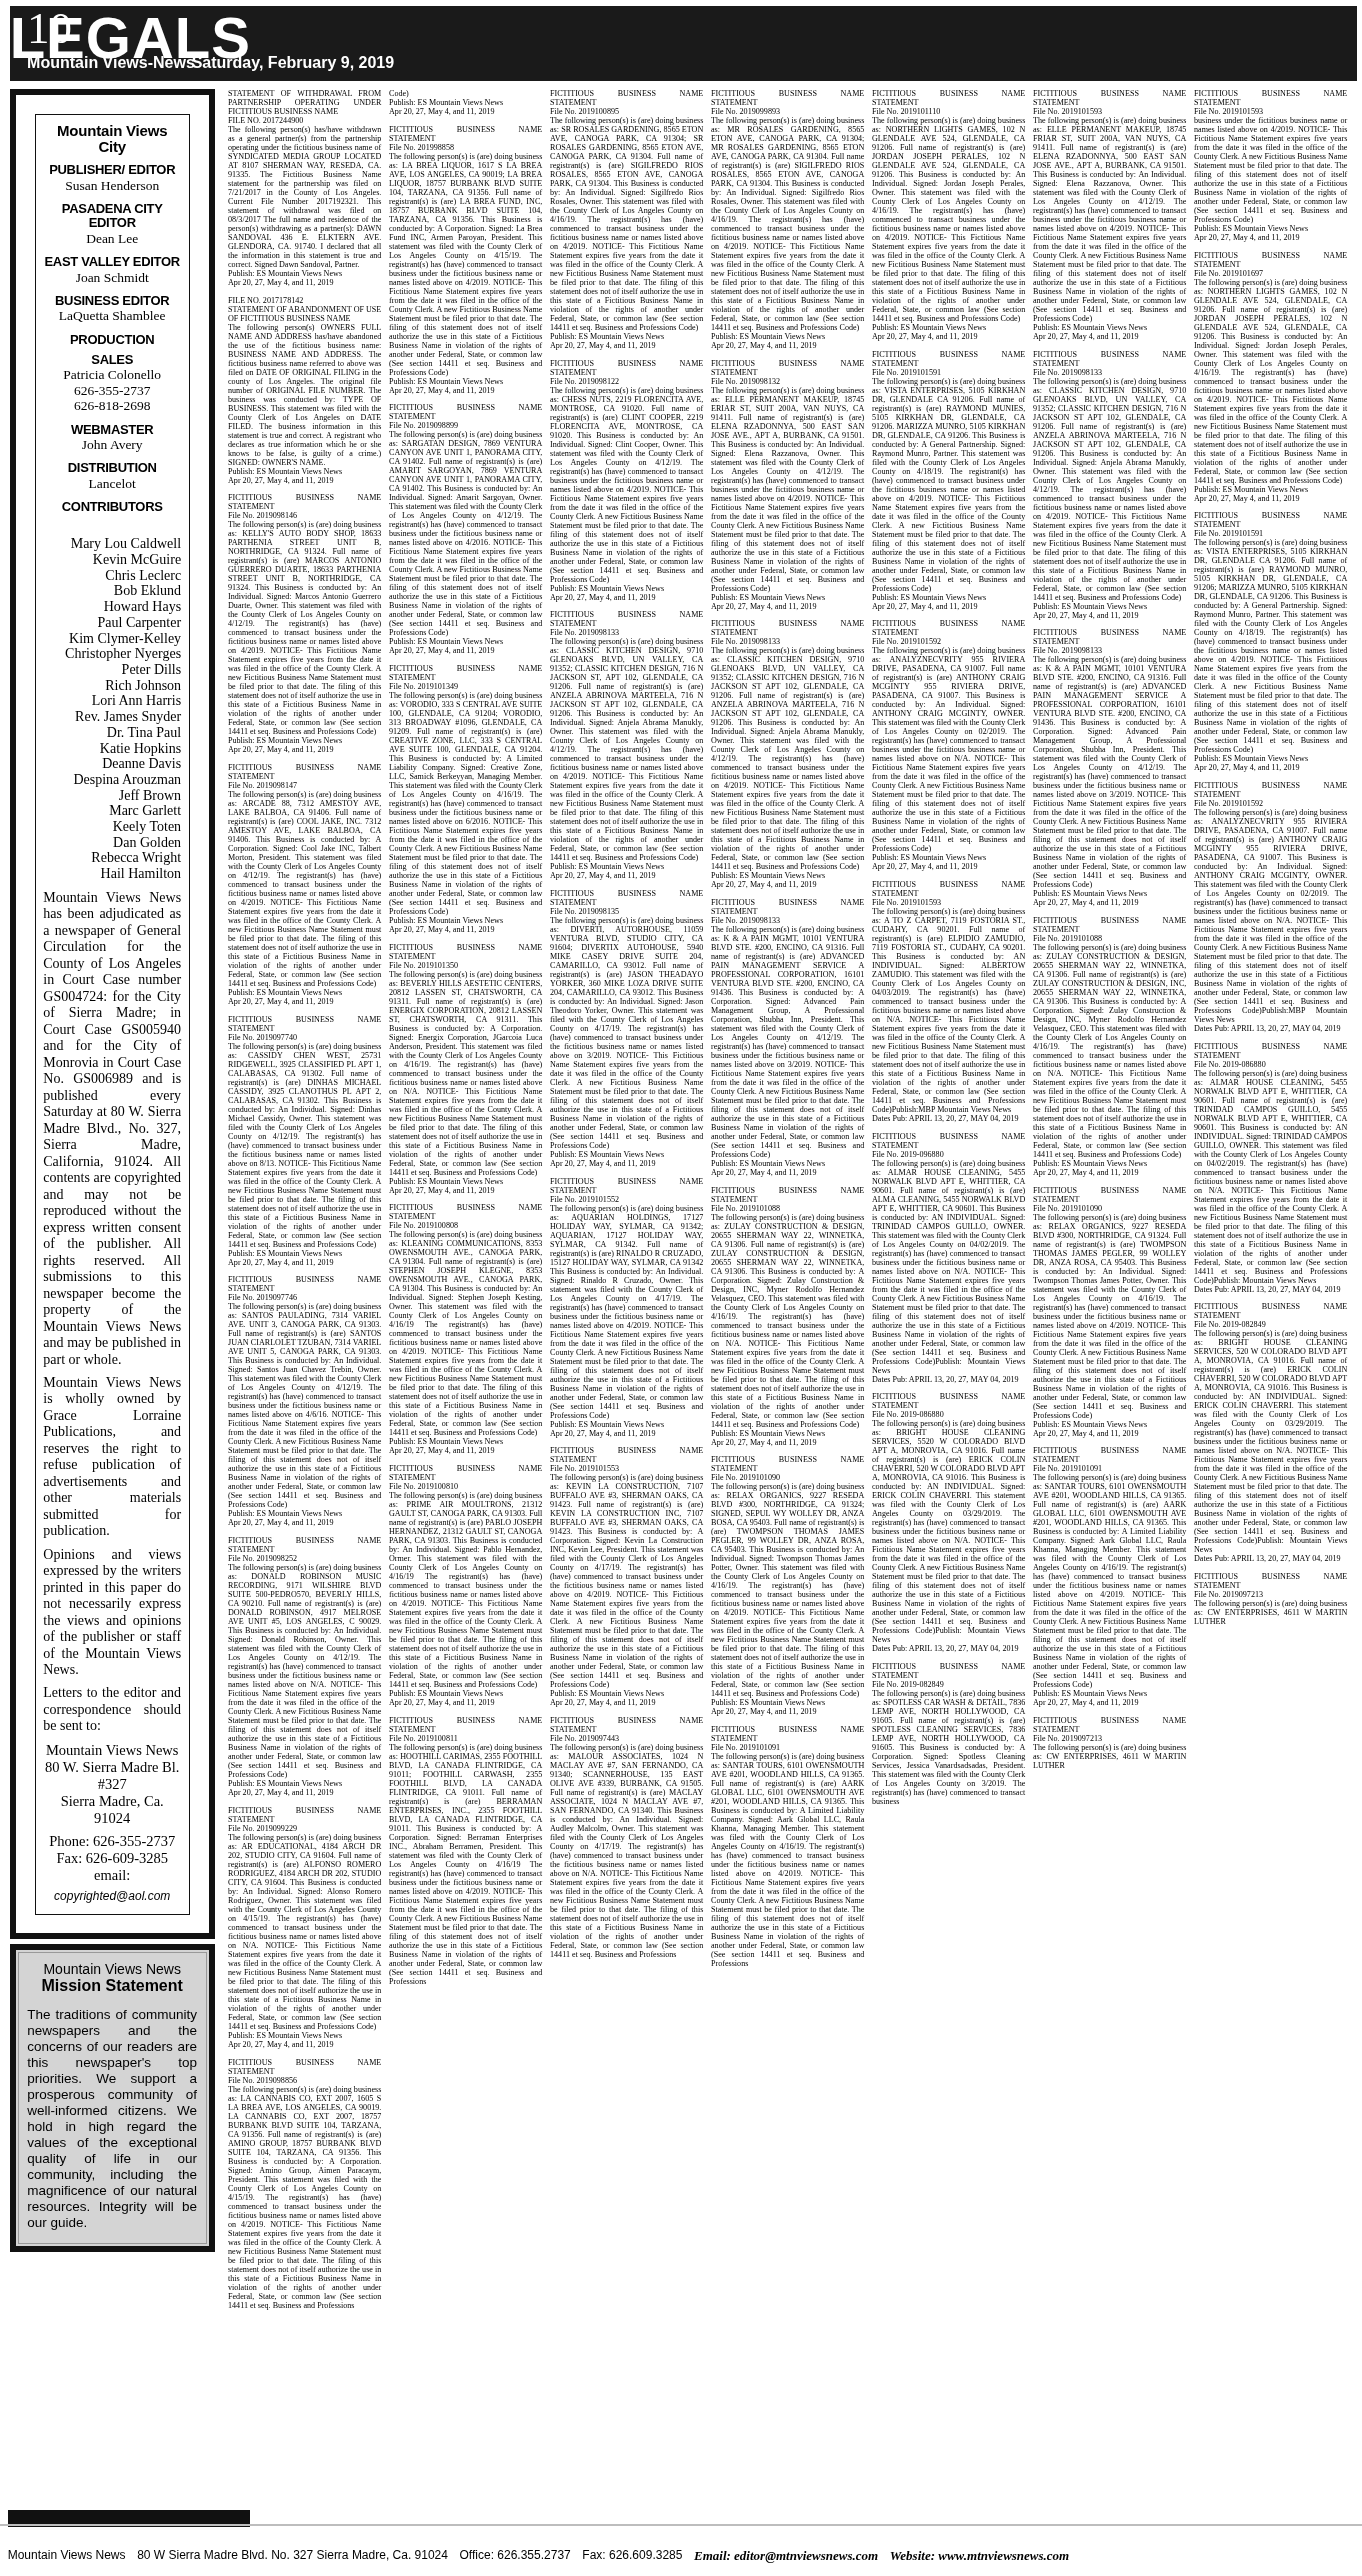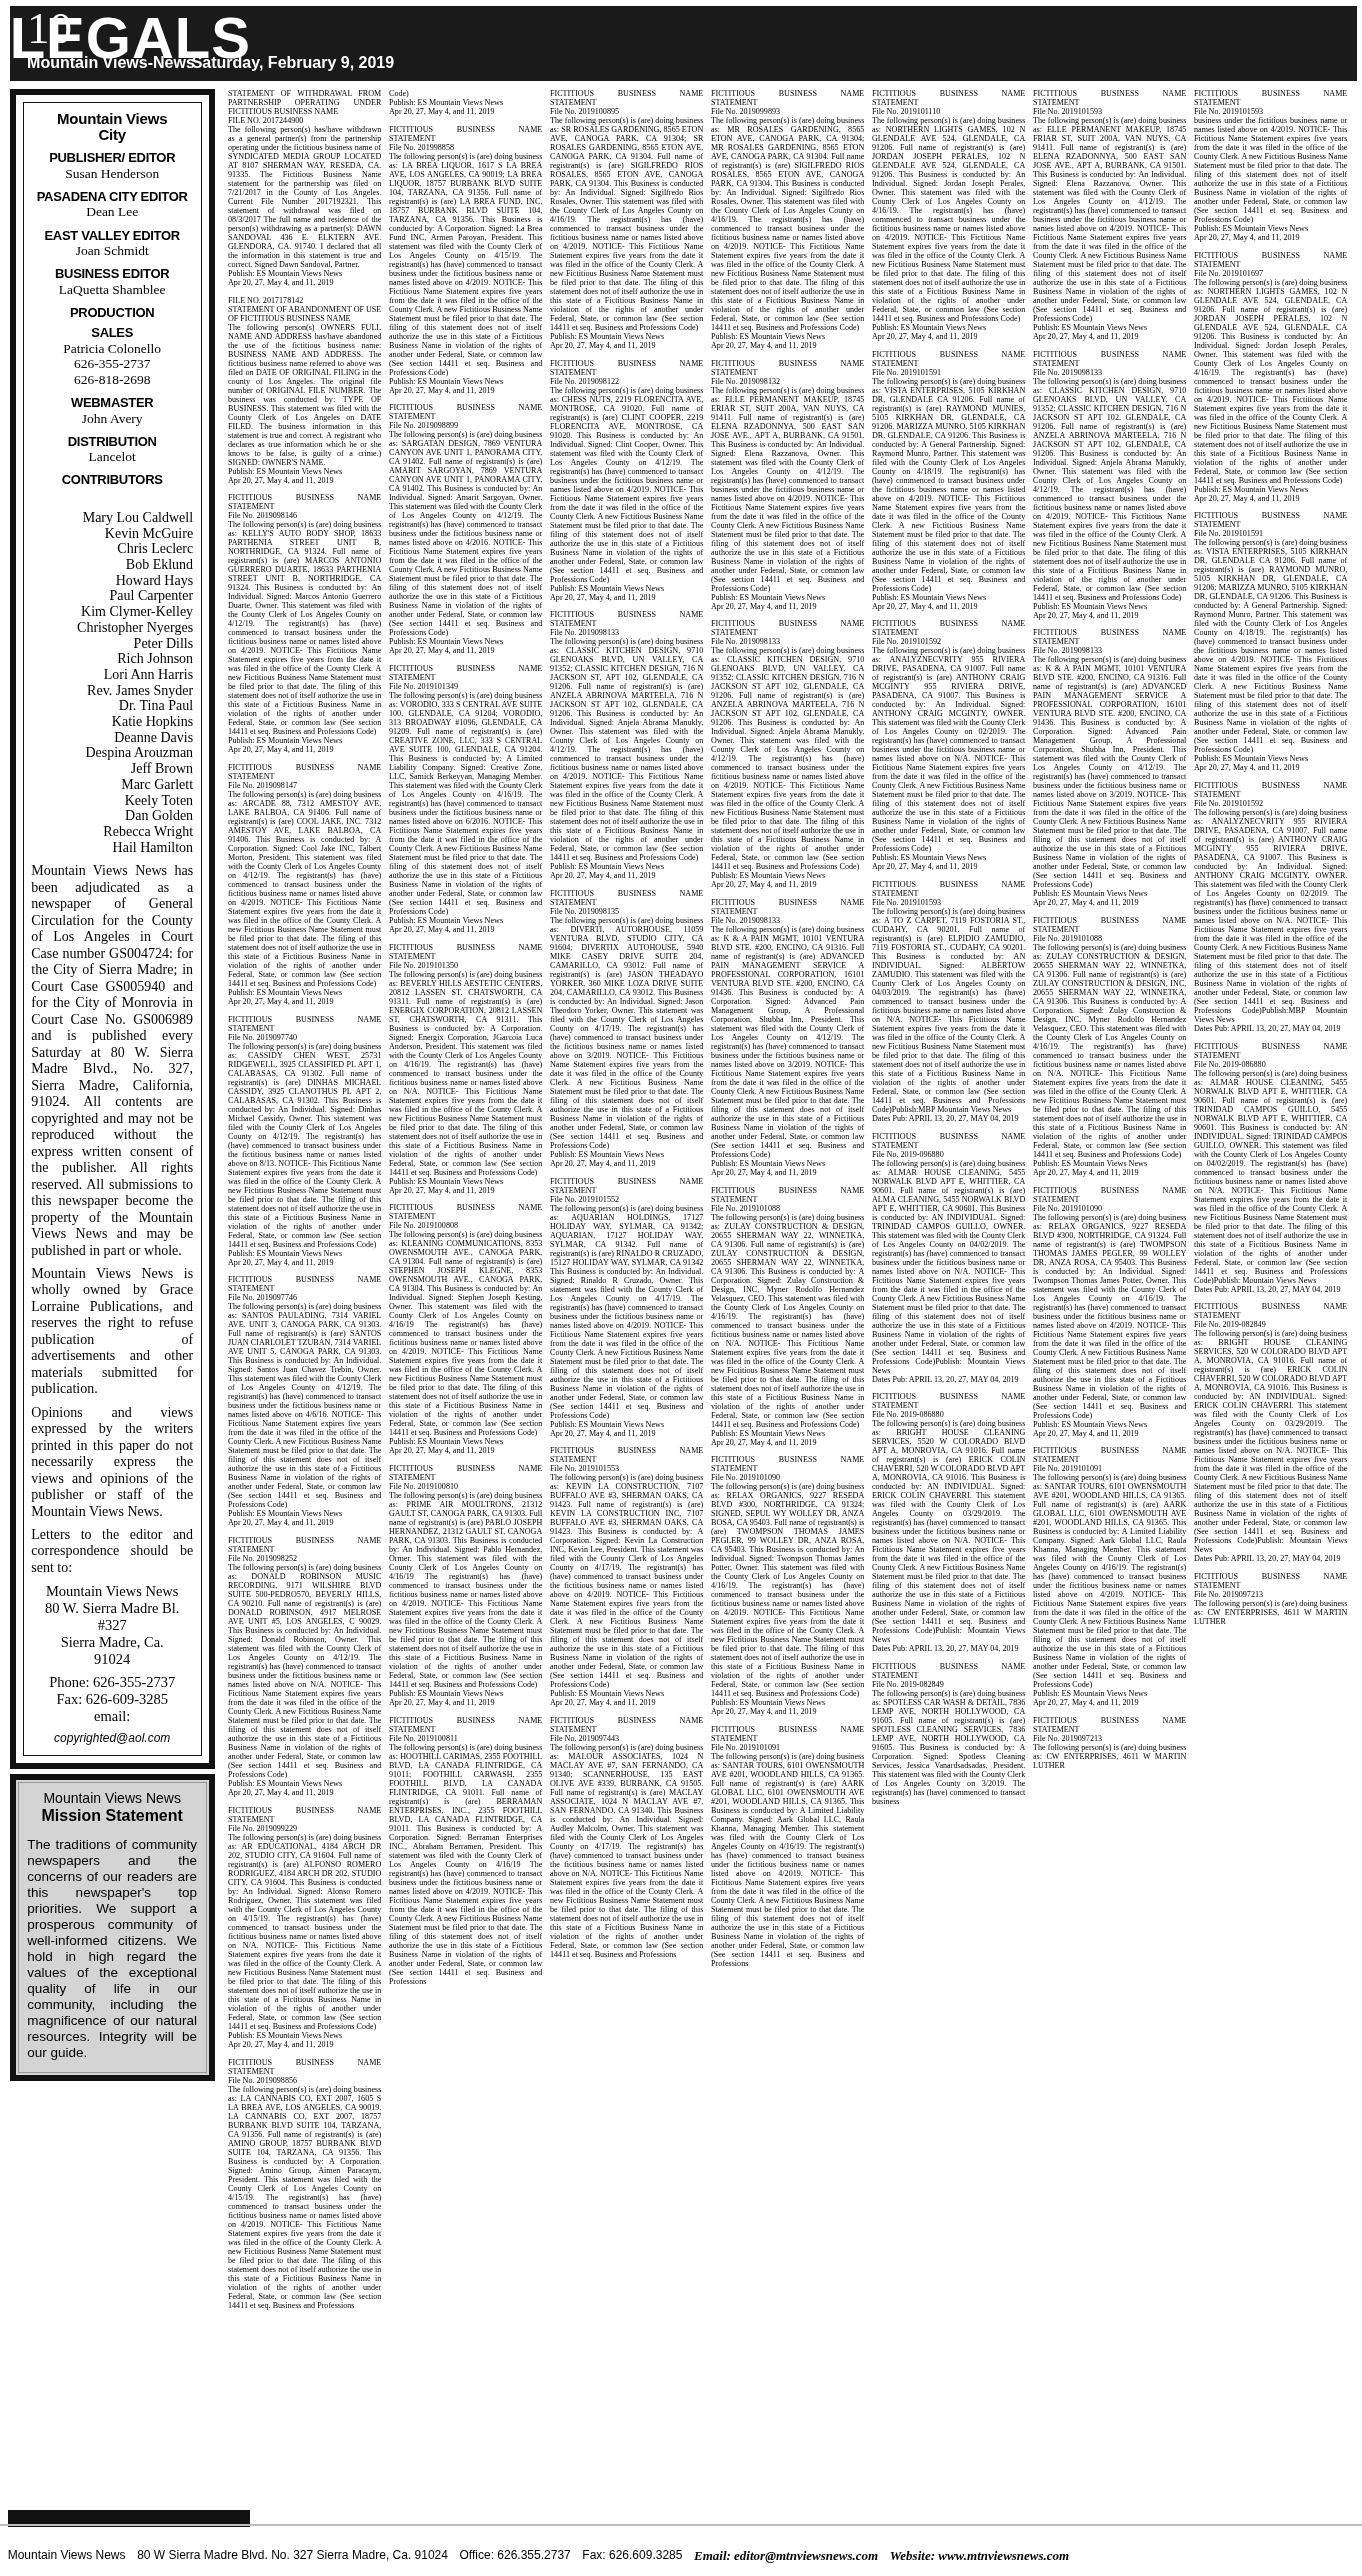--- a/index.html
+++ b/index.html
@@ -71,21 +71,21 @@
     position: absolute;
     left: 9.7px; top: 89px;
     width: 205px;
     height: 2381px;
   }
   .staffbox {
     position: relative;
     width: 205px;
     border: 6.8px solid #111;
     background: #fff;
-    padding: 4px;
+    padding: 16px;
   }
   .staffbox-inner {
     border: 1.9px solid #111;
     margin: 2.9px;
     padding: 5.8px 7.7px 9.7px 7.7px;
     background: #fff;
   }
   .sb-title {
     font-family: "Liberation Sans", sans-serif;
     font-weight: bold;

